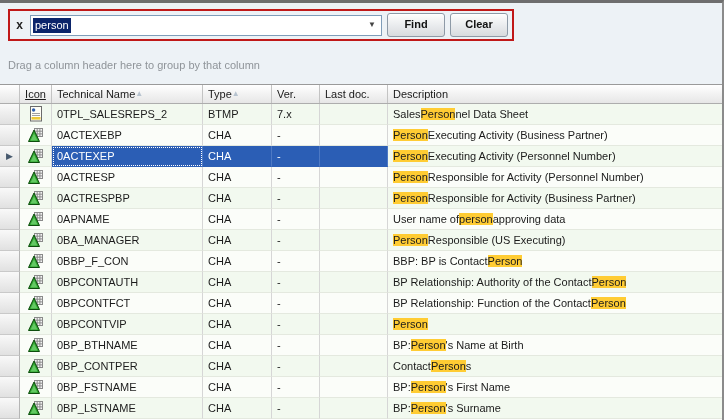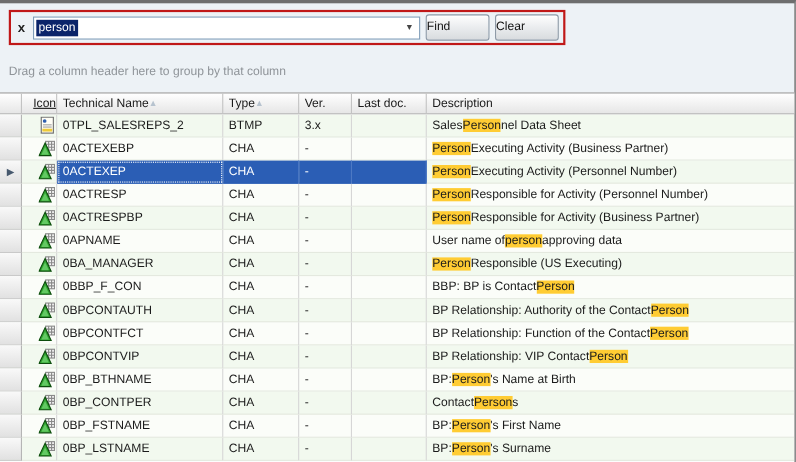--- a/index.html
+++ b/index.html
@@ -27,21 +27,21 @@
     border:1px solid #7f9db9;display:flex;align-items:center;justify-content:space-between;
     padding:0 5px 0 2px;
   }
   .combo-text{background:var(--combosel,#0b246a);color:#fff;padding:1px 2px;line-height:13px;}
   .combo-arrow{color:#444;font-size:8px;line-height:8px;}
   .btn{
     flex:0 0 58px;height:24px;box-sizing:border-box;cursor:default;
     border:1px solid #8e9aa7;border-radius:3px;
     background:linear-gradient(#fefefe,#eceef0 45%,#d8dbde);
     box-shadow:inset 0 1px 0 #ffffff;
-    line-height:21px;color:#111;
+    text-align:center;line-height:21px;color:#111;font-weight:bold;
   }
 
   
   .group-panel{height:38px;box-sizing:border-box;padding:13px 0 0 8px;color:#8f9499;}
 
   
   .grid{position:absolute;left:0;top:81px;width:722px;bottom:0;background:#fdfdfd;}
   .grid-header{
     display:flex;height:20px;box-sizing:border-box;
     border-top:1px solid #9a9a9a;border-bottom:1px solid #adadad;
@@ -58,21 +58,21 @@
   .grid-body{position:absolute;left:0;top:20px;right:0;bottom:0;overflow:hidden;}
   .row{display:flex;height:21px;box-sizing:border-box;}
   .row:nth-child(odd){background:#f2f9ef;}
   .row:nth-child(even){background:#fbfdf9;}
   .cell{
     box-sizing:border-box;display:flex;align-items:center;
     border-right:1px solid #d6d6d6;border-bottom:1px solid #e4e9df;
     padding:0 0 0 5px;white-space:nowrap;overflow:hidden;
   }
   .col-sel{flex:0 0 20px;}
-  .col-icon{flex:0 0 32px;justify-content:flex-end;padding:0;text-decoration:underline;}
+  .col-icon{flex:0 0 32px;justify-content:center;padding:0;text-decoration:underline;}
   .col-tech{flex:0 0 151px;}
   .col-type{flex:0 0 69px;}
   .col-ver{flex:0 0 48px;}
   .col-lastdoc{flex:0 0 68px;}
   .col-desc{flex:1 1 auto;border-right:none;}
   .cell.col-sel{
     background:linear-gradient(#f9f9f9,#e1e1e1);
     border-right:1px solid #b5b5b5;border-bottom:1px solid #c9c9c9;
     justify-content:center;padding:0;color:#47596e;font-size:9px;
   }
@@ -141,21 +141,21 @@
       </svg>
 
     </div>
     <div class="cell col-tech sel focus">
             <span>0TPL_SALESREPS_2</span>
           </div>
     <div class="cell col-type sel">
             <span>BTMP</span>
           </div>
     <div class="cell col-ver sel">
-            <span>3.x</span>
+            <span>7.x</span>
           </div>
     <div class="cell col-lastdoc sel">
             <span></span>
           </div>
     <div class="cell col-desc">
             <span>Sales </span>
             <span class="hl">Person</span>
             <span>nel Data Sheet</span>
           </div>
   </div>
@@ -457,21 +457,20 @@
     <div class="cell col-type sel">
             <span>CHA</span>
           </div>
     <div class="cell col-ver sel">
             <span>-</span>
           </div>
     <div class="cell col-lastdoc sel">
             <span></span>
           </div>
     <div class="cell col-desc">
-            <span>BP Relationship: VIP Contact </span>
             <span class="hl">Person</span>
             <span></span>
           </div>
   </div>
         <div class="row">
     <div class="cell col-sel">
             <span></span>
           </div>
     <div class="cell col-icon">
 

